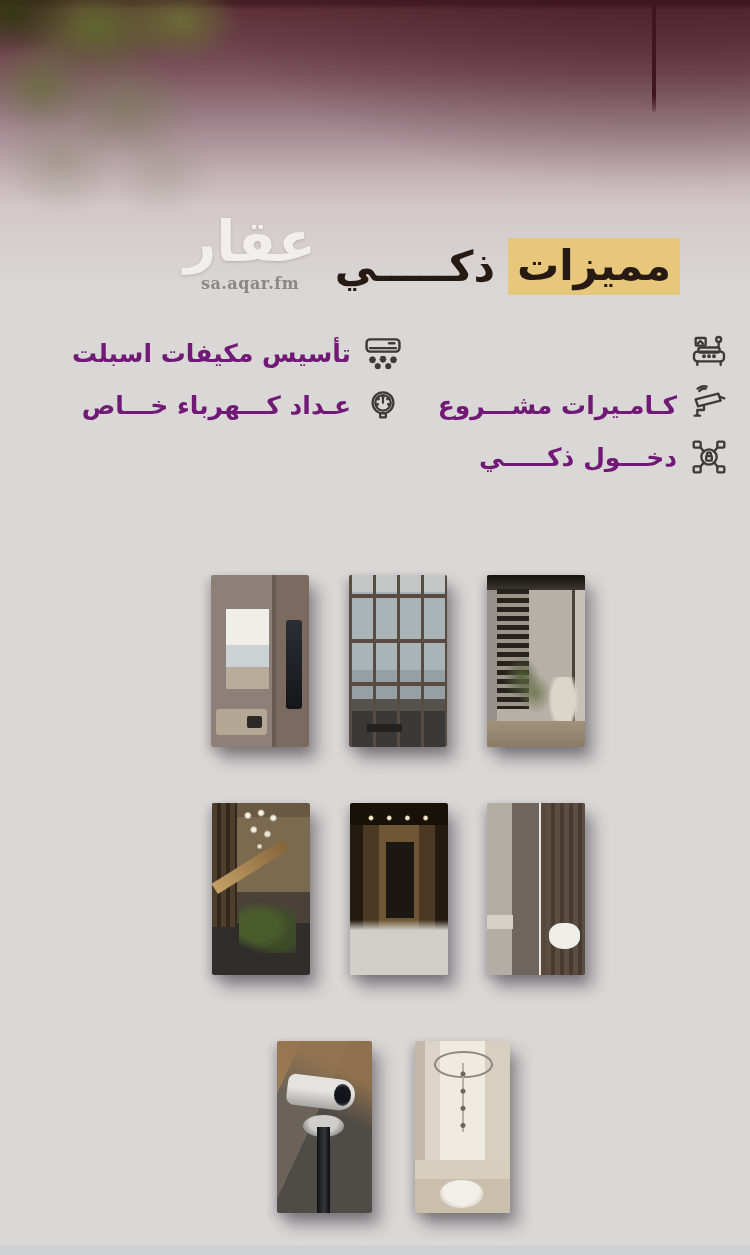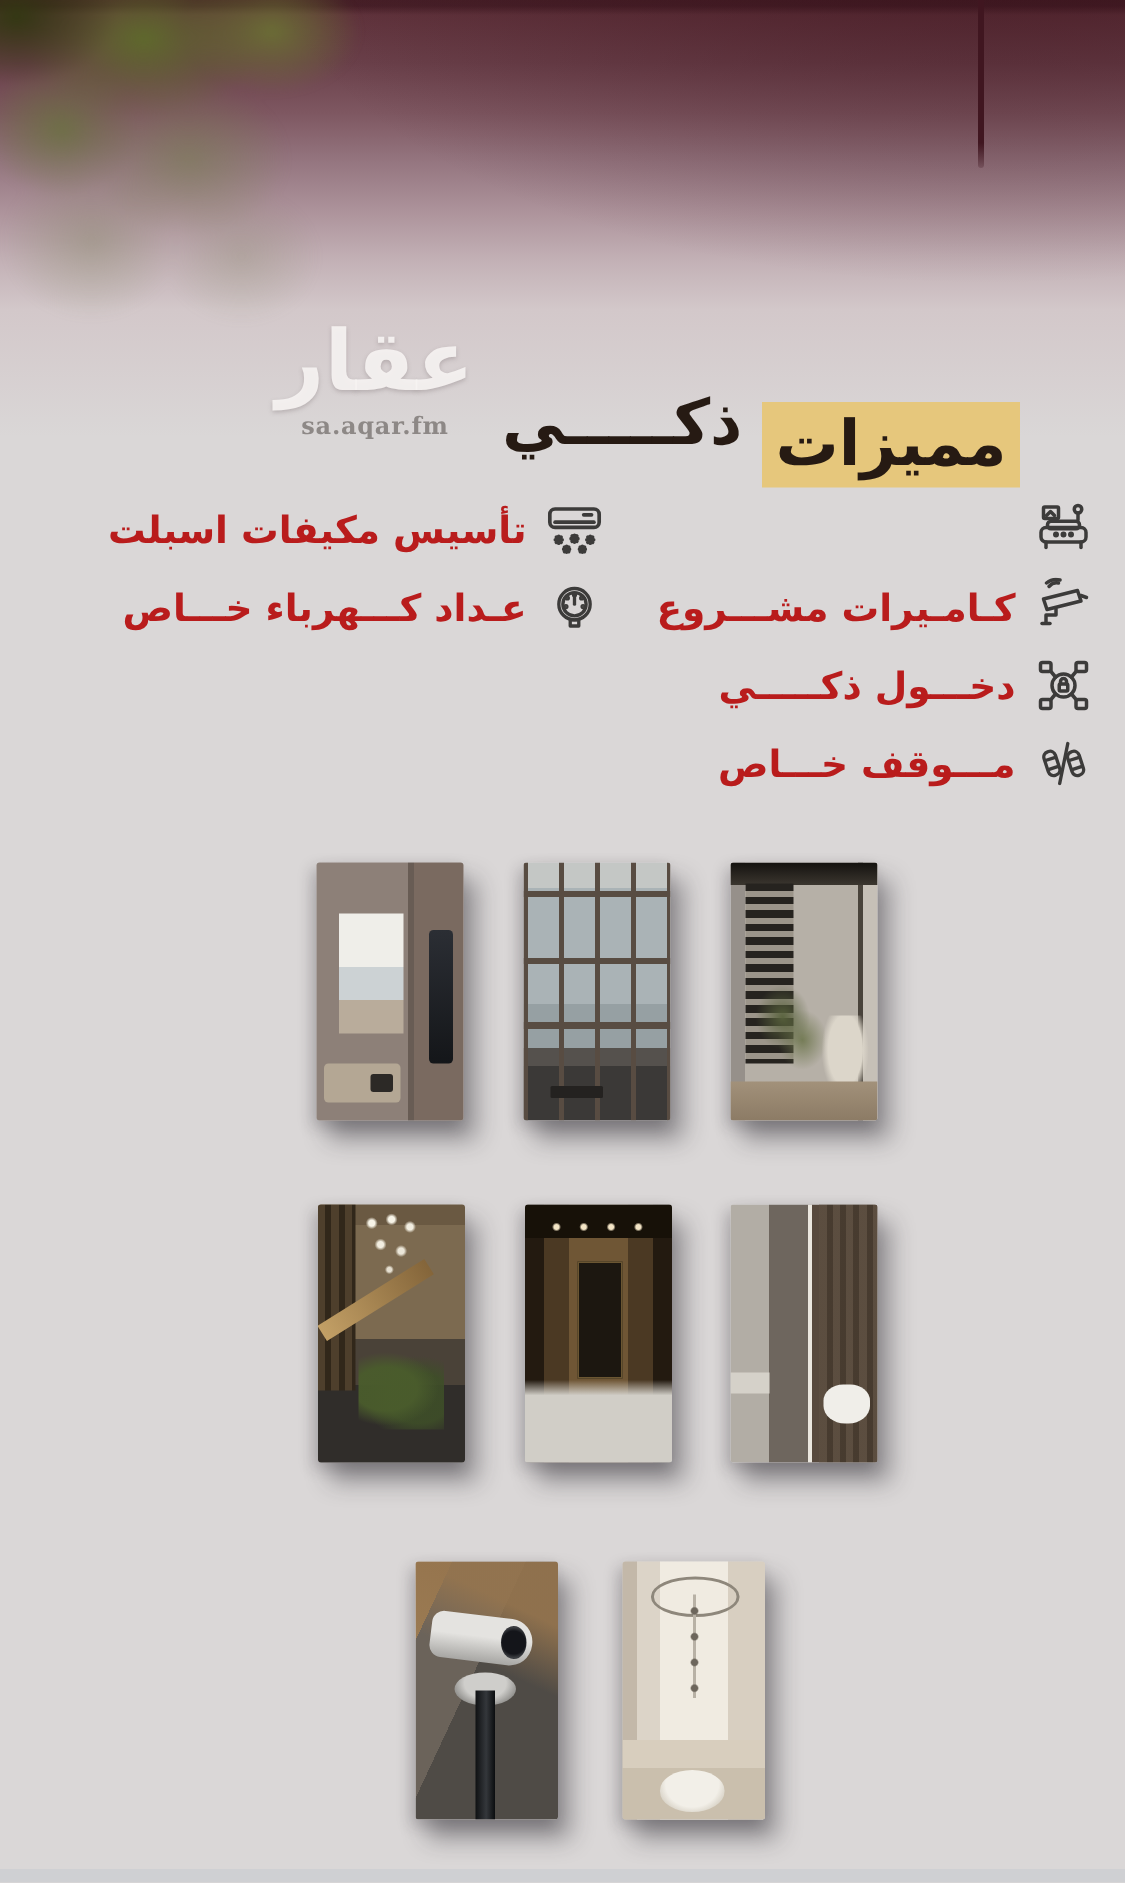--- a/index.html
+++ b/index.html
@@ -53,33 +53,33 @@
     font-size:16px;font-weight:bold;color:#8d8886;letter-spacing:.5px;
     margin-top:2px;
   }
 
   
   .title{
     position:absolute;top:238px;right:70px;
     display:flex;direction:rtl;align-items:center;gap:13px;
     font-size:42px;font-weight:bold;color:#261a13;
   }
-  .title .hl{background:#e6c77c;padding:3px 9px 5px;margin-top:30px;}
+  .title .hl{background:#e6c77c;padding:3px 9px 5px;}
 
   
   .features{position:absolute;top:327px;left:0;width:750px;display:flex;direction:rtl;}
   .col-a{width:345px;}
   .col-b{width:405px;}
   .feat{display:flex;direction:rtl;align-items:center;height:52px;gap:11px;}
   .col-a .feat{padding-right:20px;}
   .col-b .feat{padding-right:1px;}
   .feat .ic{flex:0 0 42px;height:42px;display:flex;align-items:center;justify-content:center;}
   .feat svg{stroke:#3c3b3a;fill:none;stroke-width:1.4;stroke-linecap:round;stroke-linejoin:round;}
   .feat .lbl{
-    font-size:25px;font-weight:bold;color:#b91c1c;white-space:nowrap;
+    font-size:25px;font-weight:bold;color:#701a75;white-space:nowrap;
   }
 
   
   .photo{
     position:absolute;width:98px;height:172px;border-radius:2px;overflow:hidden;
     box-shadow:8px 12px 16px rgba(35,33,40,.42), -3px 4px 10px rgba(35,33,40,.22);
   }
   .photo span{position:absolute;display:block;}
   .pos1{left:211px;top:575px;}
   .pos2{left:349px;top:575px;}
@@ -260,38 +260,20 @@
             <rect x="17" y="17.6" width="4.2" height="3.6" rx="0.8"></rect>
             <line x1="6.8" y1="6.2" x2="8.9" y2="8.7"></line>
             <line x1="17.2" y1="6.2" x2="15.1" y2="8.7"></line>
             <line x1="6.8" y1="17.8" x2="8.9" y2="15.3"></line>
             <line x1="17.2" y1="17.8" x2="15.1" y2="15.3"></line>
           </svg>
         </span>
         <span class="lbl">دخـــول ذكـــــي</span>
       </div>
 
-      <div class="feat">
-        <span class="ic">
-          <svg width="38" height="38" viewBox="0 0 24 24">
-            <g transform="rotate(-18 7 12)">
-              <rect x="4.6" y="6.8" width="5" height="10.4" rx="2.3"></rect>
-              <line x1="4.9" y1="10" x2="9.3" y2="10"></line>
-              <line x1="4.9" y1="14" x2="9.3" y2="14"></line>
-            </g>
-            <line x1="13.8" y1="3.6" x2="10.4" y2="20.4"></line>
-            <g transform="rotate(-18 17 12)">
-              <rect x="14.6" y="6.8" width="5" height="10.4" rx="2.3"></rect>
-              <line x1="14.9" y1="10" x2="19.3" y2="10"></line>
-              <line x1="14.9" y1="14" x2="19.3" y2="14"></line>
-            </g>
-          </svg>
-        </span>
-        <span class="lbl">مـــوقف خـــاص</span>
-      </div>
 
     </div>
 
     <div class="col-b">
 
       <div class="feat">
         <span class="ic">
           <svg width="42" height="42" viewBox="0 0 24 24">
             <rect x="2.6" y="4.2" width="18.8" height="7" rx="2"></rect>
             <line x1="4.6" y1="9.2" x2="19.4" y2="9.2"></line>

